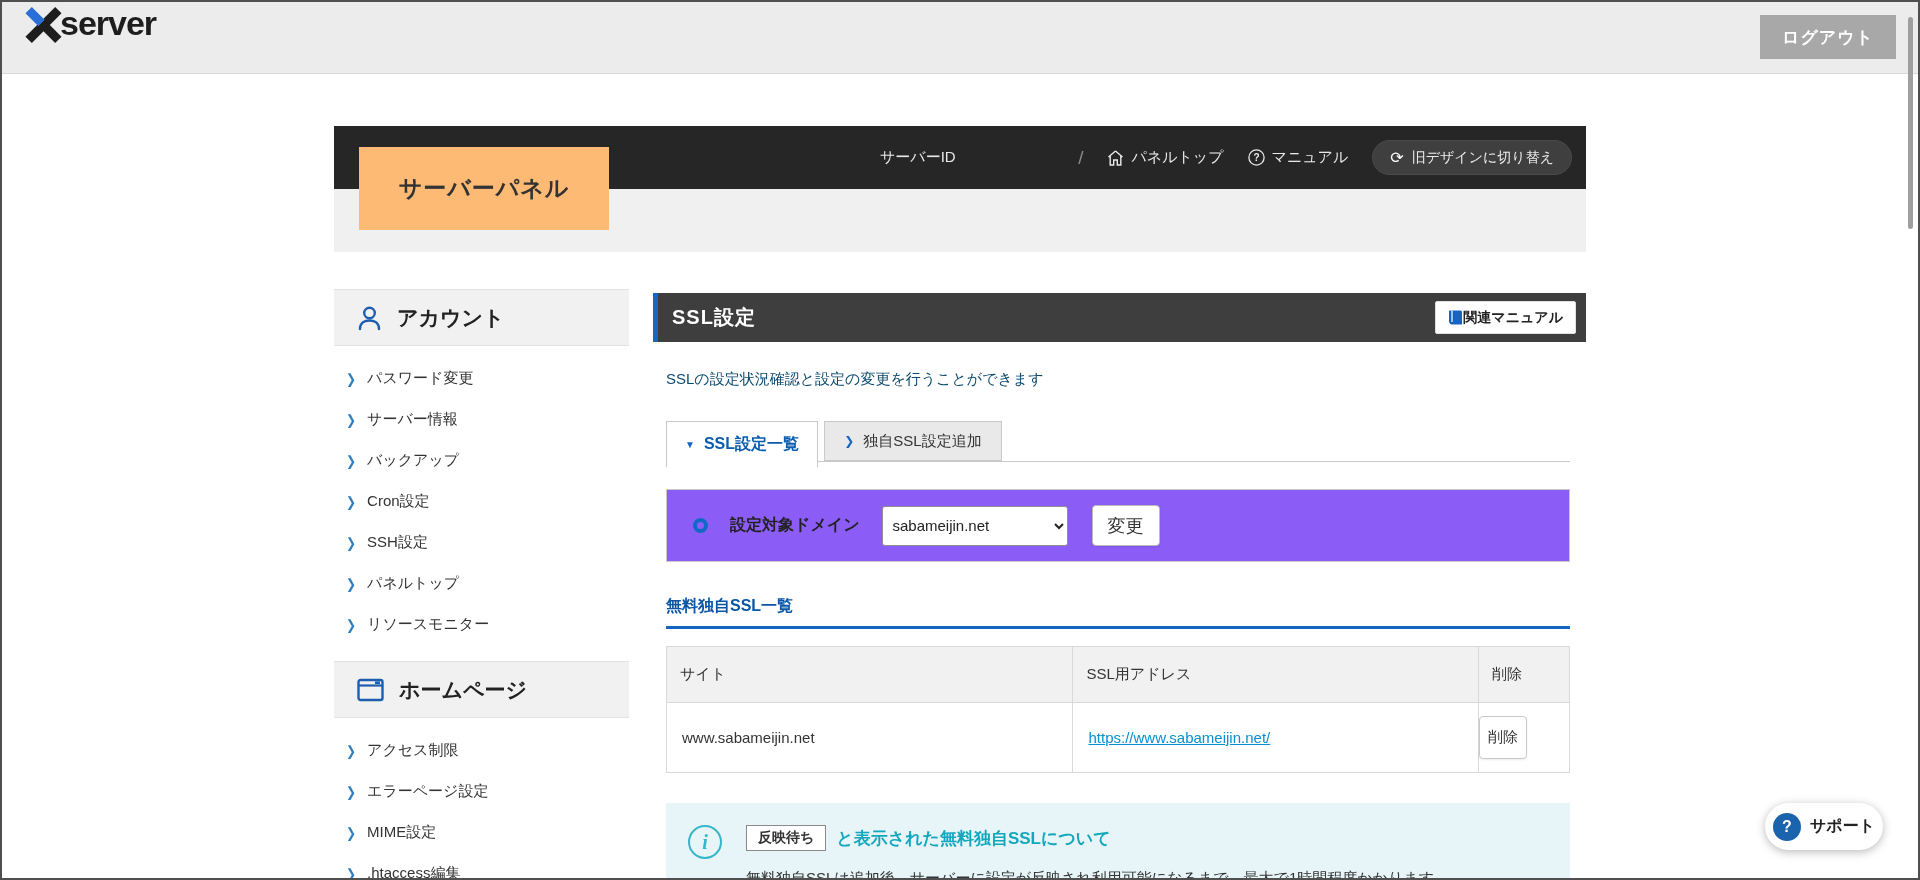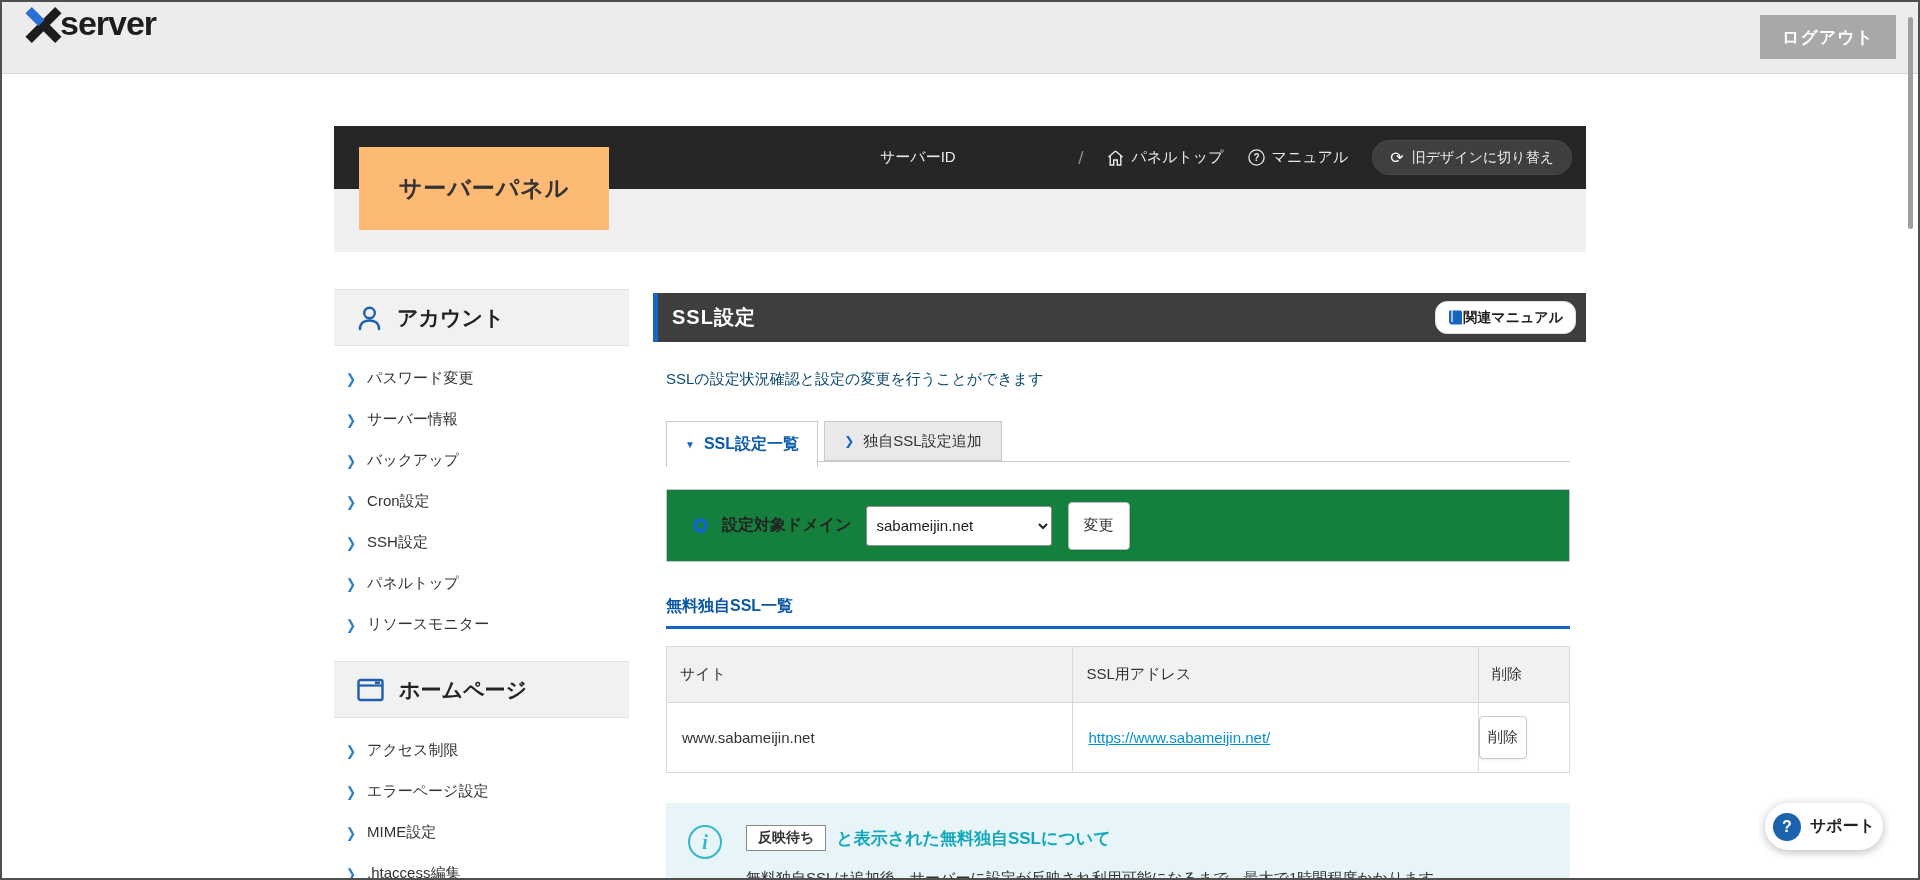--- a/index.html
+++ b/index.html
@@ -82,21 +82,21 @@
 
   
   .main-col { width:933px; margin-left:24px; margin-top:41px; }
   .page-header {
     height:49px; background:#3e3e3e; border-left:5px solid #1467c6;
     display:flex; align-items:center; position:relative;
   }
   .page-header .ptitle { color:#fff; font-size:20px; font-weight:bold; padding-left:14px; letter-spacing:1px; }
   .manual-btn {
     position:absolute; right:10px; top:8px; height:33px; background:#fff; border:1px solid #e0e0e0;
-    border-radius:12px; display:flex; align-items:center; padding:0 12px;
+    border-radius:2px; display:flex; align-items:center; padding:0 12px;
     font-size:14px; font-weight:bold; color:#222; cursor:pointer;
   }
 
   .main-inner { padding:0 16px 0 13px; }
   .description { margin-top:28px; font-size:15px; color:#0c4a6e; }
 
   
   .tabs { margin-top:32px; position:relative; height:46px; }
   .tabs::after {
     content:""; position:absolute; left:0; right:0; top:40px;
@@ -111,32 +111,32 @@
   .tab-active .tabchev { color:#1565c0; font-size:12px; font-weight:bold; }
   .tab-inactive {
     left:158px; width:178px; height:40px; background:#e9e9e9;
     border:1px solid #c9c9c9; z-index:0; font-size:15px; color:#333;
   }
   .tab-inactive .tabchev { color:#1565c0; font-size:12px; font-weight:bold; }
 
   
   .domain-box {
     margin-top:22px; border:1px solid #c9c9c9; height:73px;
-    display:flex; align-items:center; padding-left:26px; gap:14px; background:#15803d;
+    display:flex; align-items:center; padding-left:26px; gap:22px; background:#8b5cf6;
   }
   .ring-icon { width:15px; height:15px; border:4px solid #1069c8; border-radius:50%; flex:none; }
   .domain-label { font-size:16px; font-weight:bold; color:#222; }
   .domain-select {
     width:186px; height:40px; border:1px solid #8f8f8f; border-radius:3px;
     font-size:15px; color:#222; padding:0 6px; background:#fff;
     font-family:"Liberation Sans","DejaVu Sans",sans-serif;
   }
   .change-btn {
-    height:48px; padding:0 15px; margin-left:2px; background:#fff; border:1px solid #bcbcbc;
-    border-radius:4px; font-size:15px; color:#333; cursor:pointer;
+    height:41px; padding:0 15px; margin-left:2px; background:#fff; border:1px solid #bcbcbc;
+    border-radius:4px; font-size:18px; color:#333; cursor:pointer;
     box-shadow:0 1px 2px rgba(0,0,0,.08);
     font-family:"Liberation Sans","DejaVu Sans",sans-serif;
   }
 
   
   .ssl-heading {
     margin-top:34px; font-size:16px; font-weight:bold; color:#0a57a7;
     padding-bottom:9px; border-bottom:3px solid #1266c2;
   }
   table.ssl-table { margin-top:17px; width:100%; border-collapse:collapse; }

